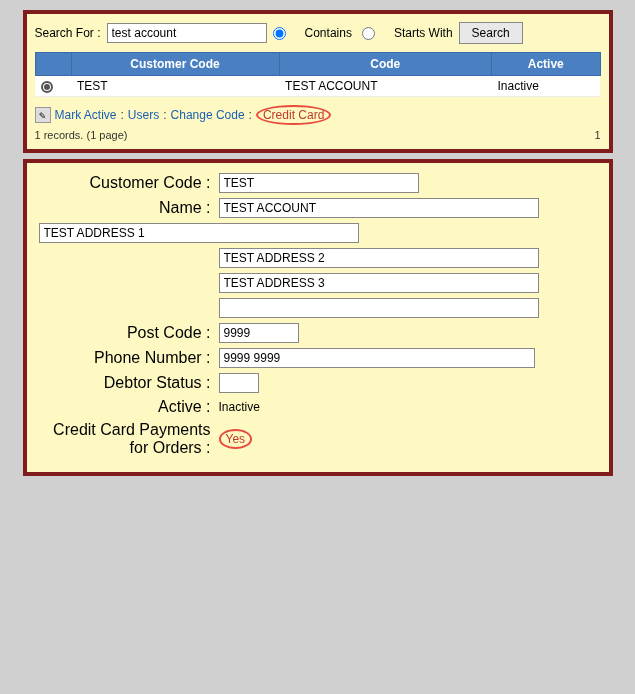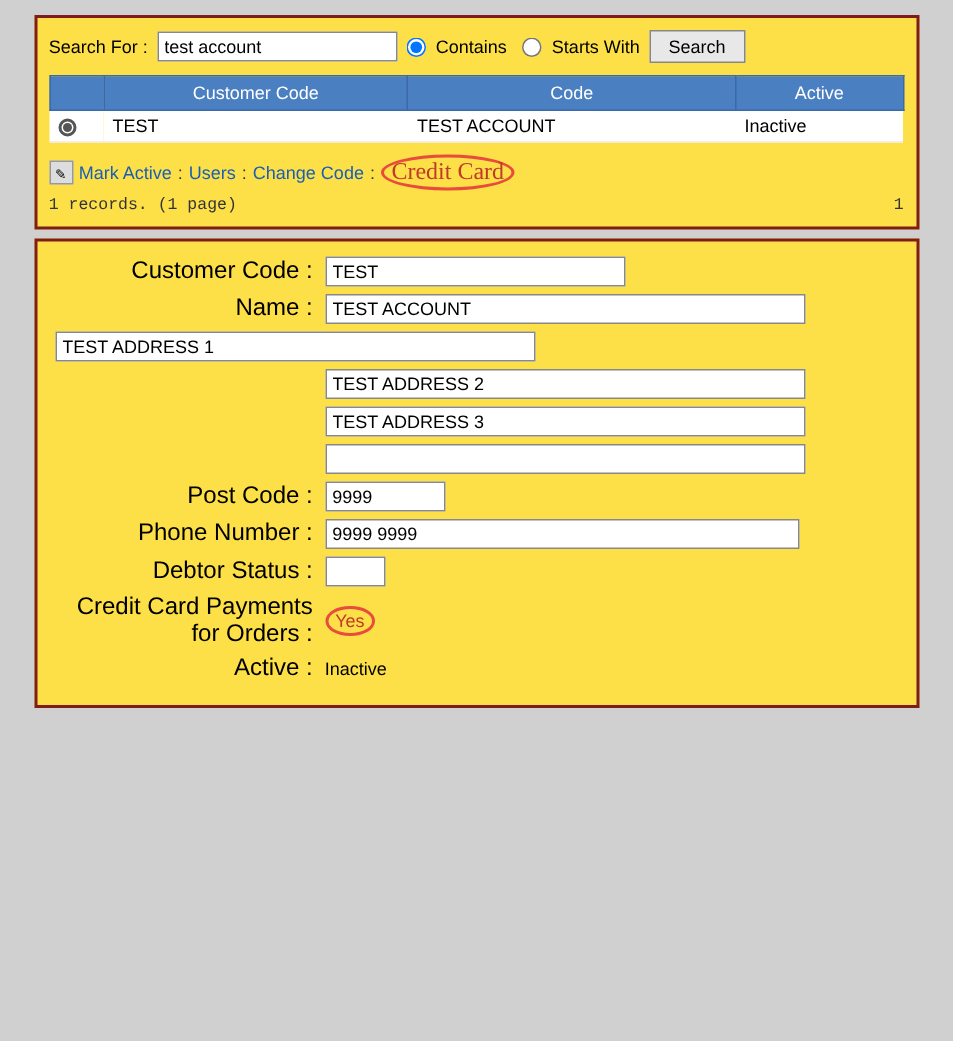--- a/index.html
+++ b/index.html
@@ -14,22 +14,22 @@
       width: 635px;
       min-height: 694px;
     }
     .main-container {
       width: 590px;
       display: flex;
       flex-direction: column;
       gap: 6px;
     }
     .panel {
-      background: #fde047;
-      border: 2px solid #7f1d1d;
+      background: #fef9c3;
+      border: 4px solid #7f1d1d;
       padding: 8px;
     }
     
     .search-bar {
       display: flex;
       align-items: center;
       gap: 6px;
       margin-bottom: 8px;
     }
     .search-bar label {
@@ -44,21 +44,21 @@
     }
     .radio-group {
       display: flex;
       align-items: center;
       gap: 10px;
       font-size: 12px;
     }
     .radio-group label {
       display: flex;
       align-items: center;
-      gap: 7px;
+      gap: 19px;
     }
     .search-btn {
       background: #e8e8e8;
       border: 1px solid #888;
       padding: 3px 12px;
       font-size: 12px;
       cursor: pointer;
       font-weight: normal;
       text-align: right;
     }
@@ -68,21 +68,21 @@
       border-collapse: collapse;
       font-size: 12px;
     }
     .results-table thead tr {
       background: #4a7fc1;
       color: #fff;
     }
     .results-table thead th {
       padding: 4px 6px;
       text-align: center;
-      font-weight: normal;
+      font-weight: bold;
       border: 1px solid #3a6aaa;
     }
     .results-table thead th:first-child {
       width: 36px;
     }
     .results-table tbody tr td {
       padding: 3px 6px;
       border-bottom: 1px solid #eee;
       vertical-align: middle;
     }
@@ -113,30 +113,28 @@
       cursor: pointer;
     }
     .action-separator { color: #333; }
     .action-link-circled {
       color: #c0392b;
       text-decoration: none;
       cursor: pointer;
       border: 2px solid #e74c3c;
       border-radius: 50%;
       padding: 1px 5px;
-      font-size: 16px;
-      font-family: Liberation Serif, serif;
+      font-size: 12px;
     }
     .records-info {
       margin-top: 4px;
       font-size: 11px;
       color: #333;
       display: flex;
       justify-content: space-between;
-      font-family: Liberation Mono, monospace;
     }
     
     .form-panel {
       padding: 10px 12px;
     }
     .form-row {
       display: flex;
       align-items: center;
       margin-bottom: 5px;
     }
@@ -287,23 +285,23 @@
       <div class="form-label">Phone Number :</div>
       <input class="form-input form-input-phone" type="text" value="9999 9999" style="">
     </div>
 
     <div class="form-row">
       <div class="form-label">Debtor Status :</div>
       <input class="form-input form-input-debtor" type="text" value="" style="">
     </div>
 
     <div class="form-row">
+      <div class="form-label">Active :</div>
+      <span class="form-value">Inactive</span>
+    </div>
+
+    <div class="form-row">
       <div class="form-label">Credit Card Payments for Orders :</div>
       <span class="form-value-circled">Yes</span>
     </div>
 
-    <div class="form-row">
-      <div class="form-label">Active :</div>
-      <span class="form-value">Inactive</span>
-    </div>
-
   </div>
 </div>
 
 </body></html>

